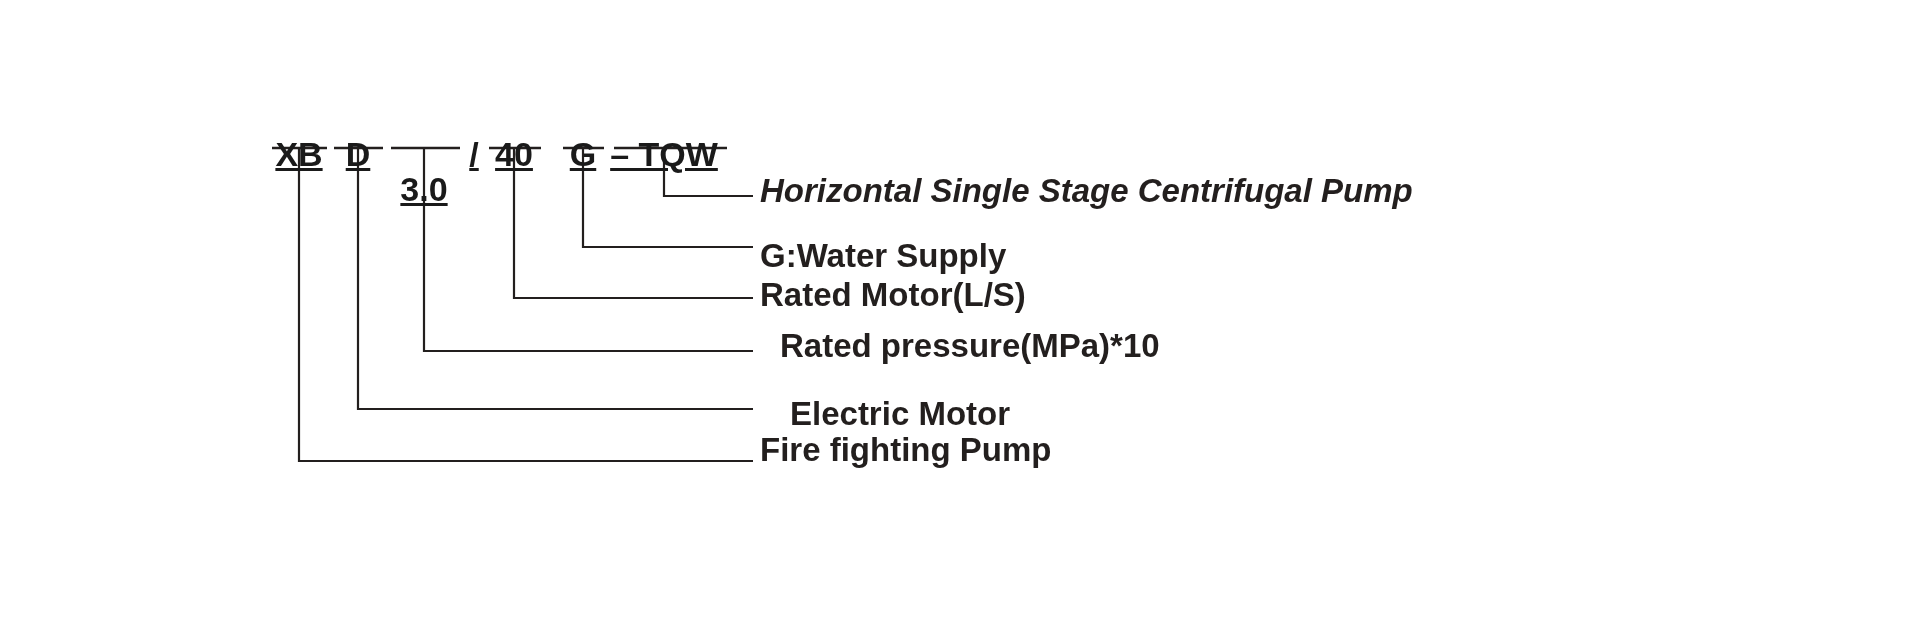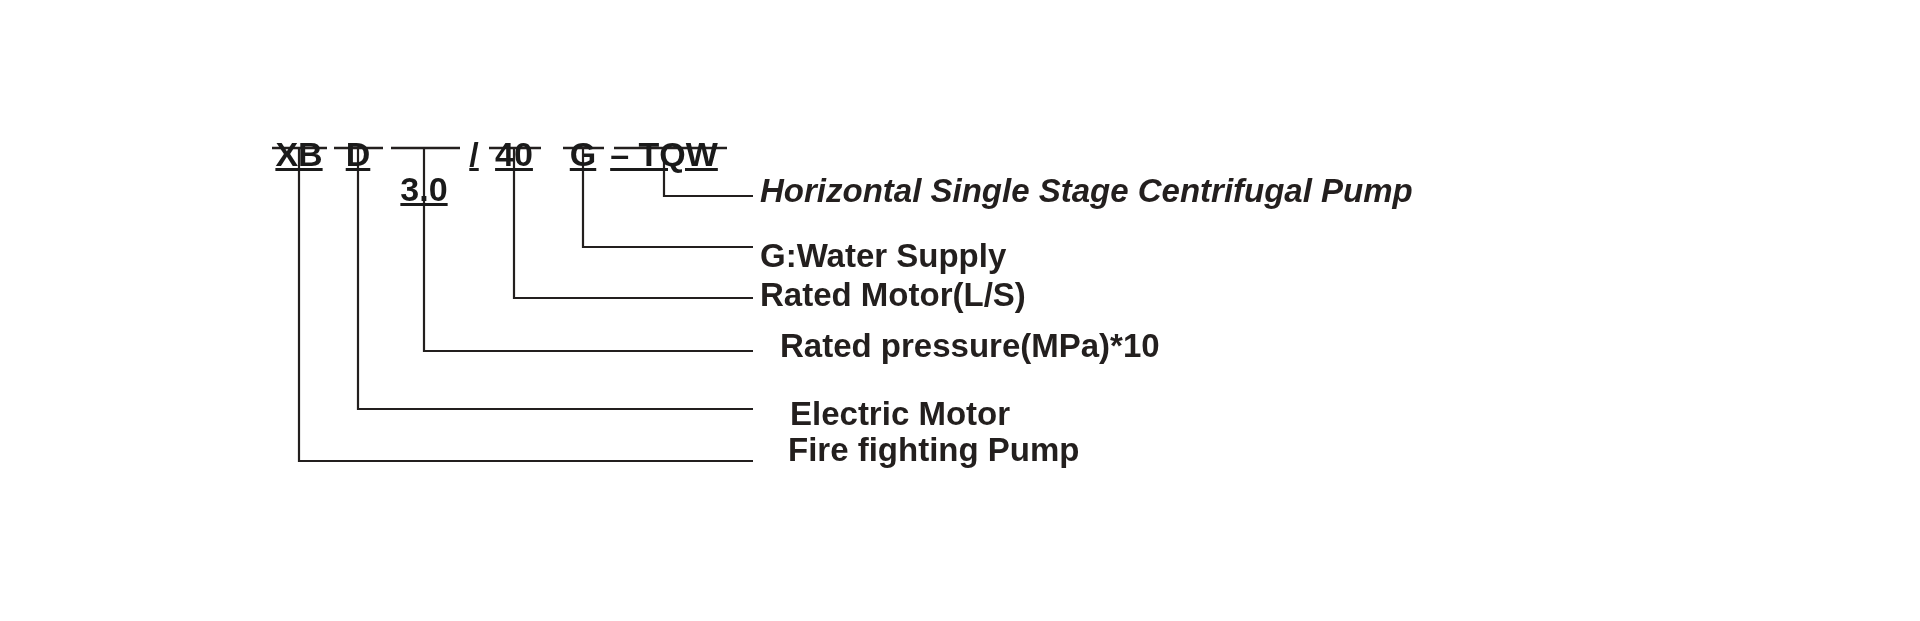--- a/index.html
+++ b/index.html
@@ -69,21 +69,21 @@
       <div class="code-token" style="left: 299px; top: 137px;">XB</div>
       <div class="code-token" style="left: 358px; top: 137px;">D</div>
       <div class="code-token" style="left: 424px; top: 130px; margin-top: 42px;">3.0</div>
       <div class="code-token" style="left: 474px; top: 137px;">/</div>
       <div class="code-token" style="left: 514px; top: 137px;">40</div>
       <div class="code-token" style="left: 583px; top: 137px;">G</div>
       <div class="code-token" style="left: 664px; top: 137px;">– TQW</div>
     </div>
 
   <div id="label-layer">
-      <div class="desc-label" style="left: 788px; top: 433px;">Fire fighting Pump</div>
+      <div class="desc-label" style="left: 760px; top: 433px;">Fire fighting Pump</div>
       <div class="desc-label" style="left: 790px; top: 381px; margin-top: 16px;">Electric Motor</div>
       <div class="desc-label" style="left: 760px; top: 329px; margin-left: 20px;">Rated pressure(MPa)*10</div>
       <div class="desc-label" style="left: 760px; top: 278px;">Rated Motor(L/S)</div>
       <div class="desc-label" style="left: 760px; top: 226px; margin-top: 13px;">G:Water Supply</div>
       <div class="desc-label" style="left: 760px; top: 174px; font-style: italic;">Horizontal Single Stage Centrifugal Pump</div>
     </div>
 
 </div>
 
 </body></html>

